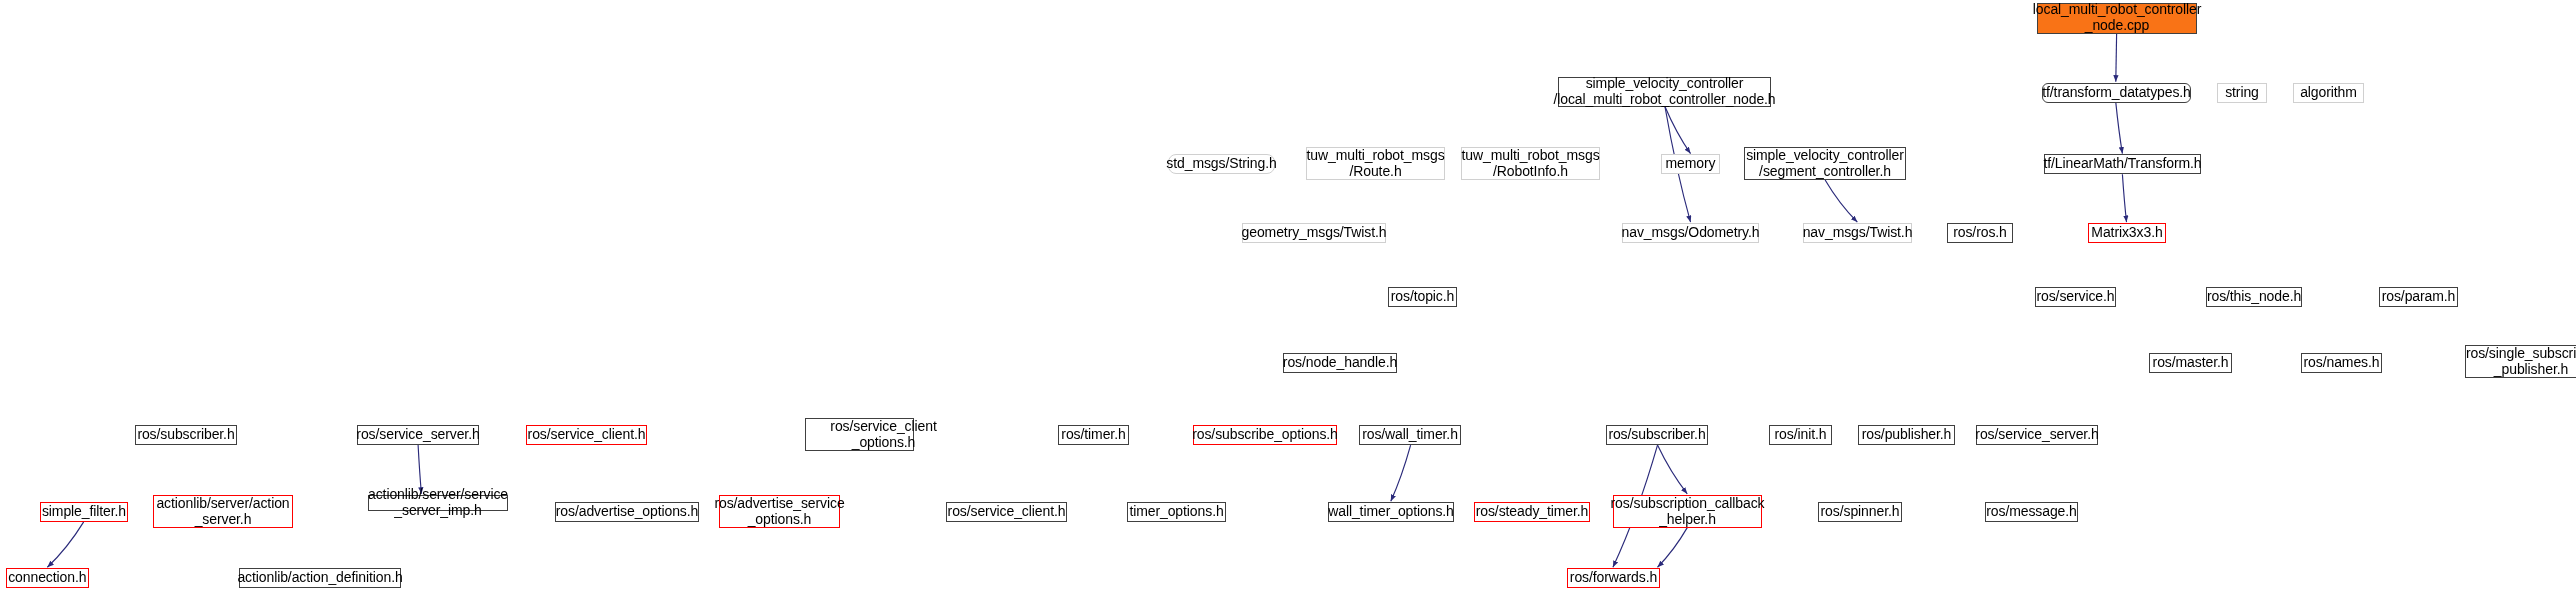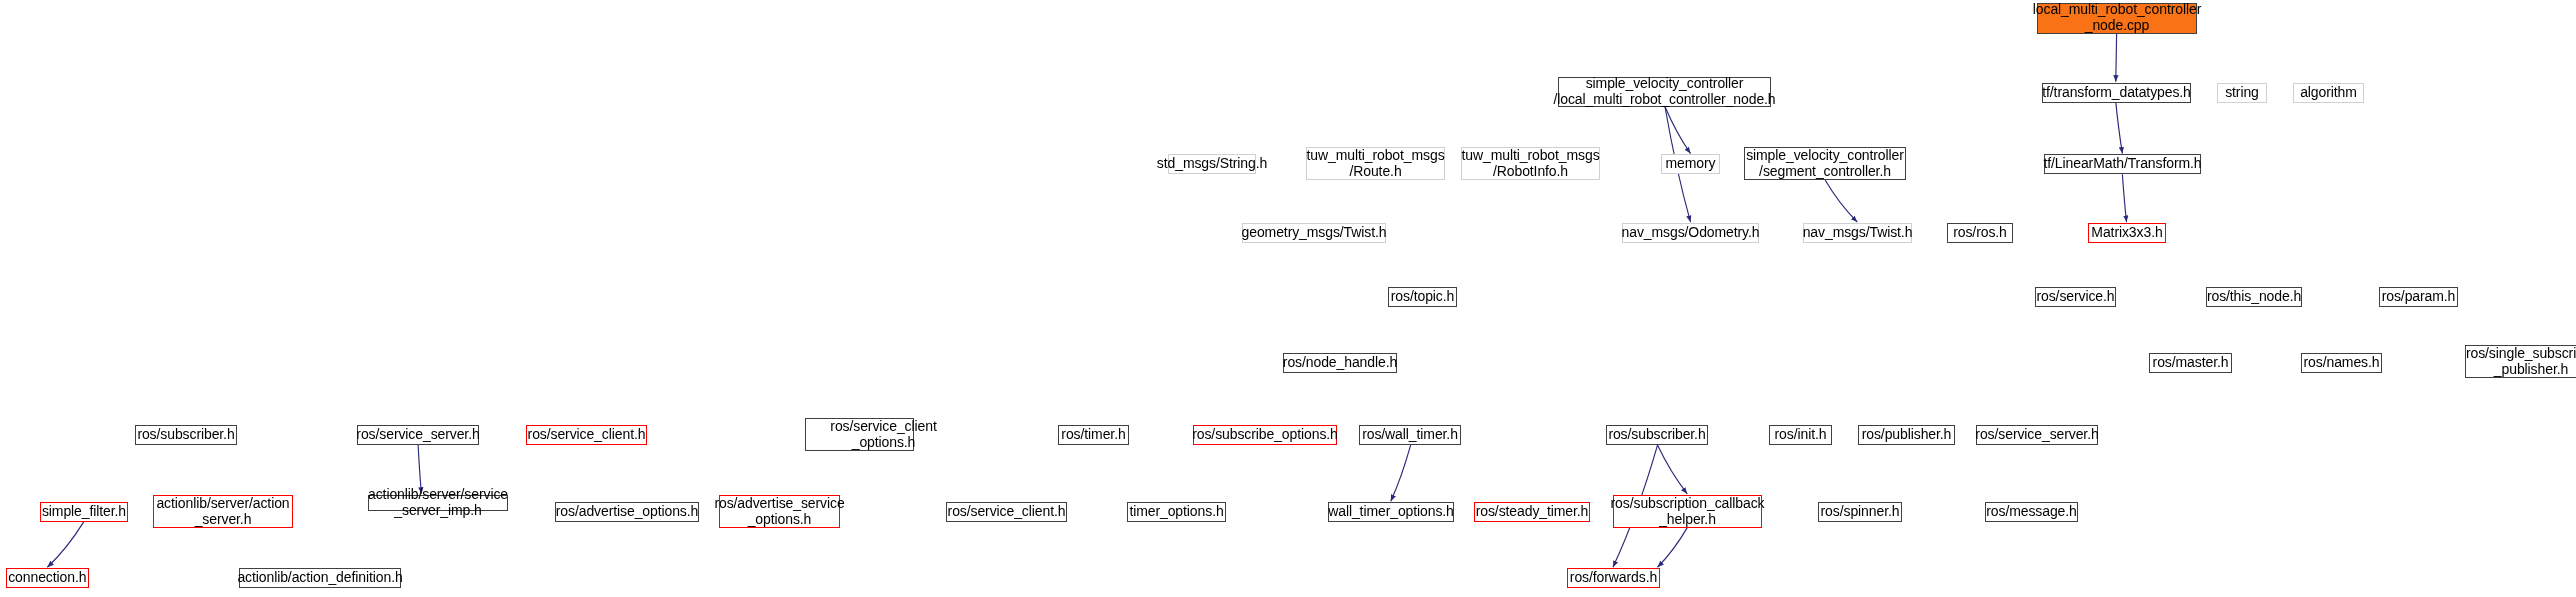--- a/index.html
+++ b/index.html
@@ -141,24 +141,24 @@
         <path d="M2043,639 Q2027.016,666.6 2007,687" fill="none" stroke="#2a2a7a" stroke-width="1.4" marker-end="url(#arrow)"></path>
         <path d="MNaN,632 QNaN,NaN 1953,687" fill="none" stroke="#2a2a7a" stroke-width="1.4" marker-end="url(#arrow)"></path>
         <path d="MNaN,632 QNaN,NaN 1953,687" fill="none" stroke="#2a2a7a" stroke-width="1.4" marker-end="url(#arrow)"></path>
       </g>
   </svg>
   <div id="nodes">
       <div class="node root" style="left: 2037px; top: 2.5px; width: 160px; height: 31px;">local_multi_robot_controller
 _node.cpp</div>
       <div class="node dark" style="left: 1558px; top: 77px; width: 213px; height: 30px;">simple_velocity_controller
 /local_multi_robot_controller_node.h</div>
-      <div class="node dark" style="left: 2042px; top: 83px; width: 149px; height: 20px;">tf/transform_datatypes.h</div>
+      <div class="node dark" style="left: 2042px; top: 83px; width: 149px; height: 20px; border-radius: 6px;">tf/transform_datatypes.h</div>
       <div class="node light" style="left: 2217px; top: 83px; width: 50px; height: 20px;">string</div>
       <div class="node light" style="left: 2293px; top: 83px; width: 71px; height: 20px;">algorithm</div>
-      <div class="node light" style="left: 1168px; top: 154px; width: 88px; height: 20px;">std_msgs/String.h</div>
+      <div class="node light" style="left: 1168px; top: 154px; width: 107px; height: 20px; border-radius: 8px;">std_msgs/String.h</div>
       <div class="node light" style="left: 1306px; top: 147px; width: 139px; height: 33px;">tuw_multi_robot_msgs
 /Route.h</div>
       <div class="node light" style="left: 1461px; top: 147px; width: 139px; height: 33px;">tuw_multi_robot_msgs
 /RobotInfo.h</div>
       <div class="node light" style="left: 1661px; top: 154px; width: 59px; height: 20px;">memory</div>
       <div class="node dark" style="left: 1744px; top: 147px; width: 162px; height: 33px;">simple_velocity_controller
 /segment_controller.h</div>
       <div class="node dark" style="left: 2044px; top: 154px; width: 157px; height: 20px;">tf/LinearMath/Transform.h</div>
       <div class="node light" style="left: 1242px; top: 223px; width: 144px; height: 20px;">geometry_msgs/Twist.h</div>
       <div class="node light" style="left: 1622px; top: 223px; width: 137px; height: 20px;">nav_msgs/Odometry.h</div>

